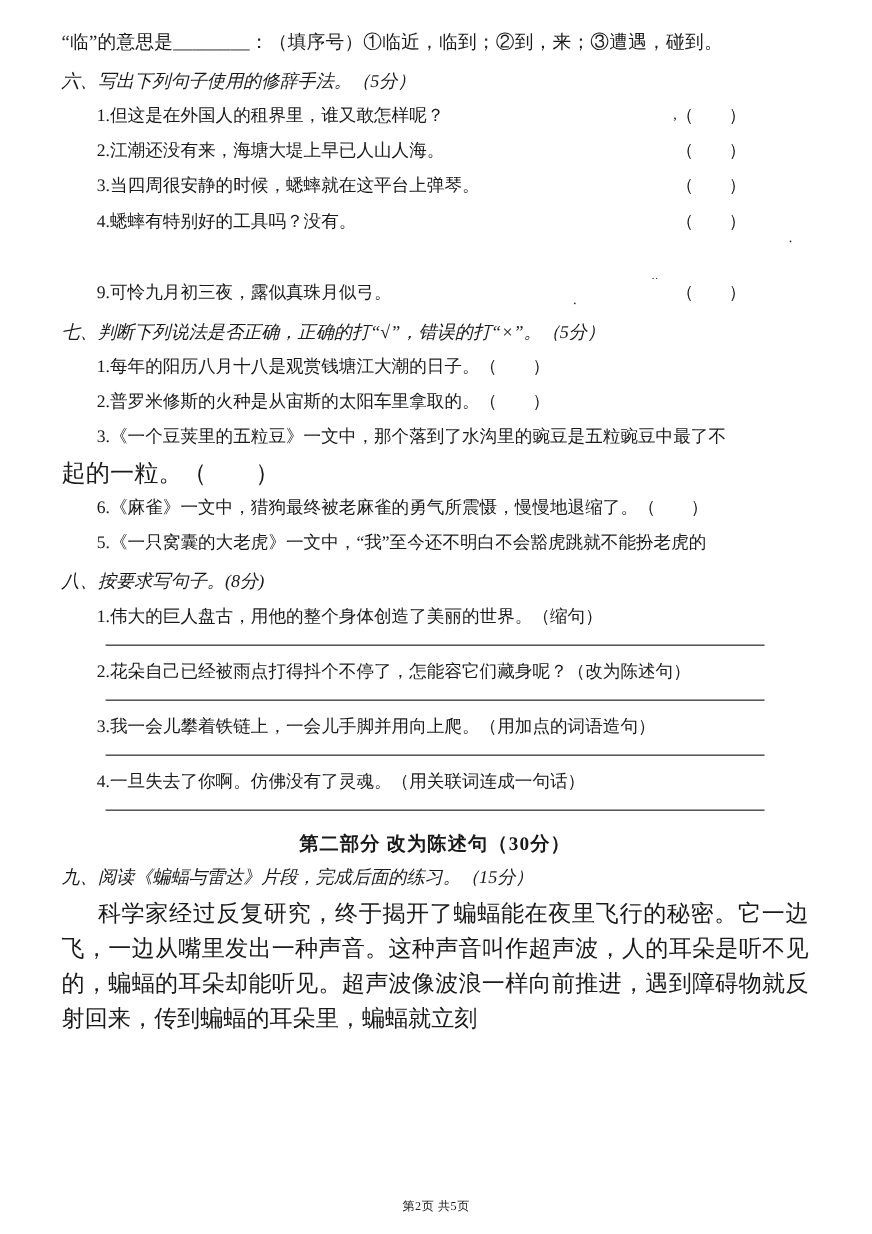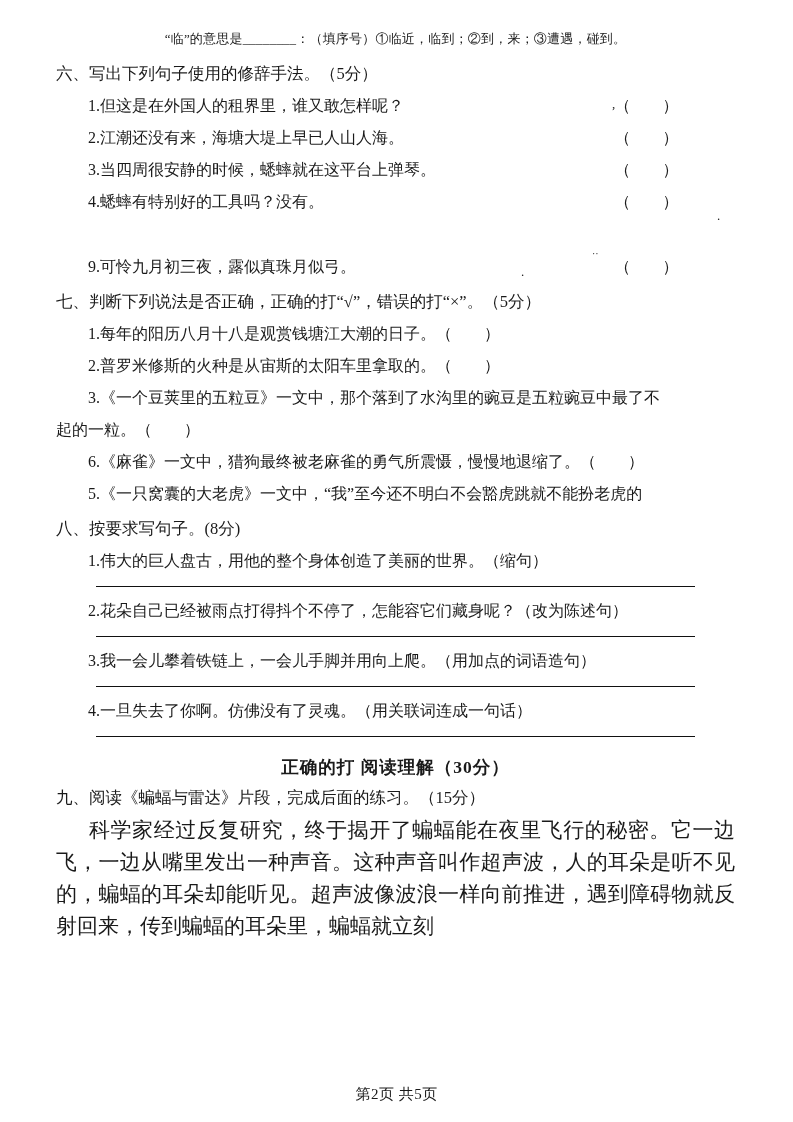--- a/index.html
+++ b/index.html
@@ -20,39 +20,39 @@
     width: 793px;
     height: 1122px;
     padding: 0;
     box-sizing: border-box;
   }
   .content {
     padding: 22px 58px 0 56px;
     box-sizing: border-box;
   }
   .line {
-    font-size: 13px;
+    font-size: 17px;
     line-height: 33px;
     letter-spacing: 0.2px;
     white-space: pre-wrap;
-    text-align: center;
   }
   .sec-head {
     font-size: 16.5px;
     line-height: 33px;
     margin-top: 2px;
+    font-style: italic;
   }
   .item {
     font-size: 16px;
     line-height: 32px;
     padding-left: 32px;
     white-space: pre-wrap;
   }
   .item-cont {
-    font-size: 16px;
+    font-size: 22px;
     line-height: 32px;
     padding-left: 0px;
     white-space: pre-wrap;
   }
   .row {
     display: flex;
     align-items: baseline;
   }
   .row .txt { flex: 0 0 auto; }
   .row .spacer { flex: 1 1 auto; }
@@ -80,21 +80,21 @@
     text-indent: 33px;
     white-space: normal;
     text-align: justify;
   }
   .footer {
     position: absolute;
     left: 0;
     right: 0;
     bottom: 18px;
     text-align: center;
-    font-size: 15px;
+    font-size: 11px;
     letter-spacing: 0.5px;
   }
   .stray {
     position: absolute;
     font-size: 13px;
     color: #222;
   }
 </style>
 </head>
 <body>
@@ -154,21 +154,21 @@
 
     <div class="item" style="margin-top:8px">2.花朵自己已经被雨点打得抖个不停了，怎能容它们藏身呢？（改为陈述句）</div>
     <hr class="answer-rule">
 
     <div class="item" style="margin-top:8px">3.我一会儿攀着铁链上，一会儿手脚并用向上爬。（用加点的词语造句）</div>
     <hr class="answer-rule">
 
     <div class="item" style="margin-top:8px">4.一旦失去了你啊。仿佛没有了灵魂。（用关联词连成一句话）</div>
     <hr class="answer-rule">
 
-    <div class="part-title">正确的打    阅读理解（30分）</div>
+    <div class="part-title">第二部分    改为陈述句（30分）</div>
 
     <div class="sec-head">九、阅读《蝙蝠与雷达》片段，完成后面的练习。（15分）</div>
 
     <div class="para">科学家经过反复研究，终于揭开了蝙蝠能在夜里飞行的秘密。它一边飞，一边从嘴里发出一种声音。这种声音叫作超声波，人的耳朵是听不见的，蝙蝠的耳朵却能听见。超声波像波浪一样向前推进，遇到障碍物就反射回来，传到蝙蝠的耳朵里，蝙蝠就立刻</div>
 
   </div>
 
   <div class="stray" style="left:612px; top:96px;">,</div>
   <div class="stray" style="left:521px; top:264px;">.</div>
   <div class="stray" style="left:592px; top:248px; font-size:10px;">··</div>

